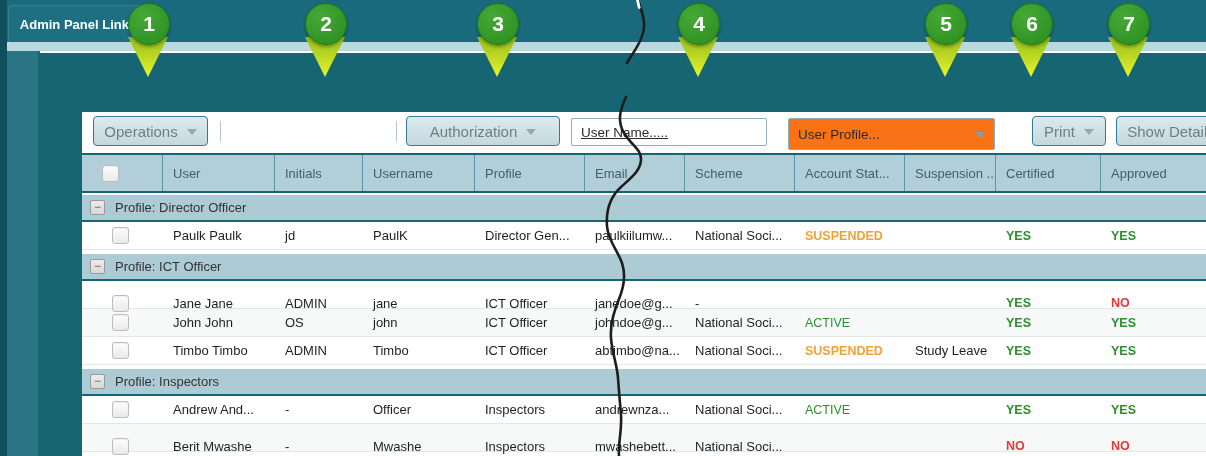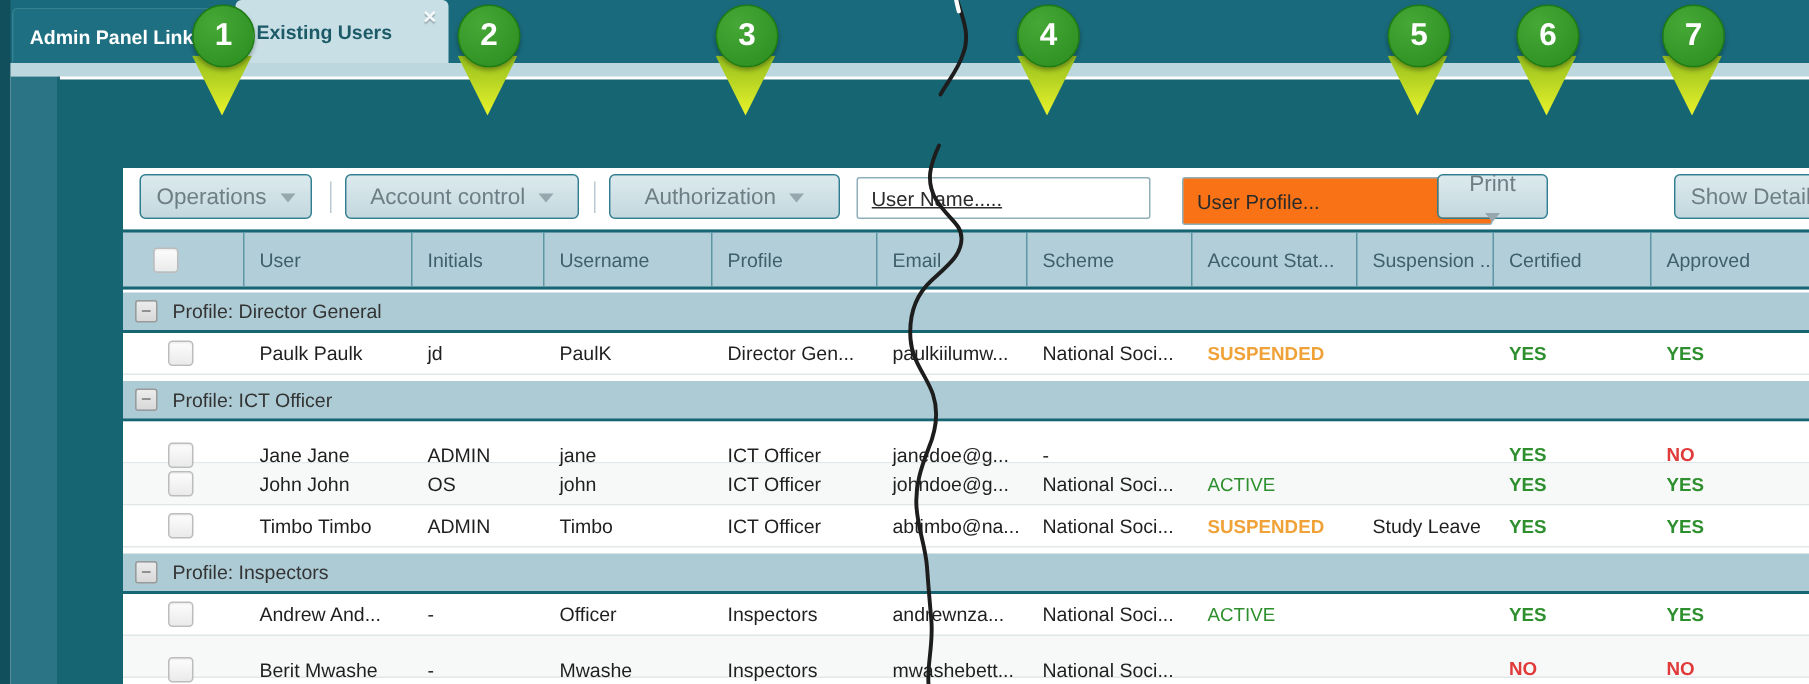--- a/index.html
+++ b/index.html
@@ -35,21 +35,21 @@
   .tselect{position:absolute;top:6px;height:32px;box-sizing:border-box;border:1px solid #8fb0bb;background:#f97316;
            display:flex;align-items:center;justify-content:space-between;padding:0 9px;font-size:13.5px;color:#2b2b2b;border-radius:2px;cursor:pointer;}
   .tselect .caret{border-top-color:#8a9aa0;}
   .pos-operations{left:11px;width:115px;}
   .pos-sep1{left:138px;}
   .pos-account{left:148px;width:156px;}
   .pos-sep2{left:314px;}
   .pos-auth{left:324px;width:154px;}
   .pos-uname{left:489px;width:196px;}
   .pos-uprofile{left:706px;width:207px;}
-  .pos-print{left:876px;width:74px;flex-direction:column;}
+  .pos-print{left:950px;width:74px;}
   .pos-details{left:1034px;width:110px;}
 
   
   .tbl{position:absolute;left:0;top:41px;width:1146px;}
   .hrow{display:grid;grid-template-columns:81px 112px 88px 112px 110px 100px 110px 110px 91px 105px 1fr;
         background:#b2cfd9;border-top:2px solid #166573;border-bottom:2px solid #166573;height:36px;}
   .hcell{display:flex;align-items:center;padding-left:10px;font-size:13px;color:#3f5f6b;border-right:1px solid #5d97a6;overflow:hidden;white-space:nowrap;}
   .hcell:last-child{border-right:none;}
   .grow{display:flex;align-items:center;background:#adcbd5;height:25px;border-bottom:2px solid #166573;font-size:13px;color:#333;}
   .grow.gap{margin-top:4px;}
@@ -85,42 +85,34 @@
 </style>
 </head>
 <body>
 
 <div class="stage">
 
   <div class="topbar">
     <div class="tab tab-inactive">
       <span>Admin Panel Links</span>
     </div>
-    <div class="tab tab-active">
-      <span>Existing Users</span>
-      <span class="tab-close">×</span>
-    </div>
   </div>
   <div class="stripe"></div>
   <div class="edge-far"></div>
   <div class="edge-strip"></div>
 
   <div class="frame">
     <div class="panel">
 
       <div class="toolbar">
         <div class="tbtn pos-operations">
           <span>Operations</span>
           <span class="caret"></span>
         </div>
         <div class="tsep pos-sep1"></div>
-        <div class="tbtn pos-account">
-          <span>Account control</span>
-          <span class="caret"></span>
-        </div>
         <div class="tsep pos-sep2"></div>
         <div class="tbtn pos-auth">
           <span>Authorization</span>
           <span class="caret"></span>
         </div>
         <input class="tinput pos-uname" placeholder="User Name....." style="">
         <div class="tselect pos-uprofile">
           <span>User Profile...</span>
           <span class="caret"></span>
         </div>
@@ -145,21 +137,21 @@
           <div class="hcell">Email</div>
           <div class="hcell">Scheme</div>
           <div class="hcell">Account Stat...</div>
           <div class="hcell">Suspension ...</div>
           <div class="hcell">Certified</div>
           <div class="hcell">Approved</div>
         </div>
 
         <div class="grow gap-s">
           <span class="minus">−</span>
-          <span>Profile: Director General</span>
+          <span>Profile: Director Officer</span>
         </div>
         <div class="row">
           <div class="cell">
               <span class="cb"></span>
             </div>
           <div class="cell">Paulk Paulk</div>
           <div class="cell">jd</div>
           <div class="cell">PaulK</div>
           <div class="cell">Director Gen...</div>
           <div class="cell">paulkiilumw...</div>

